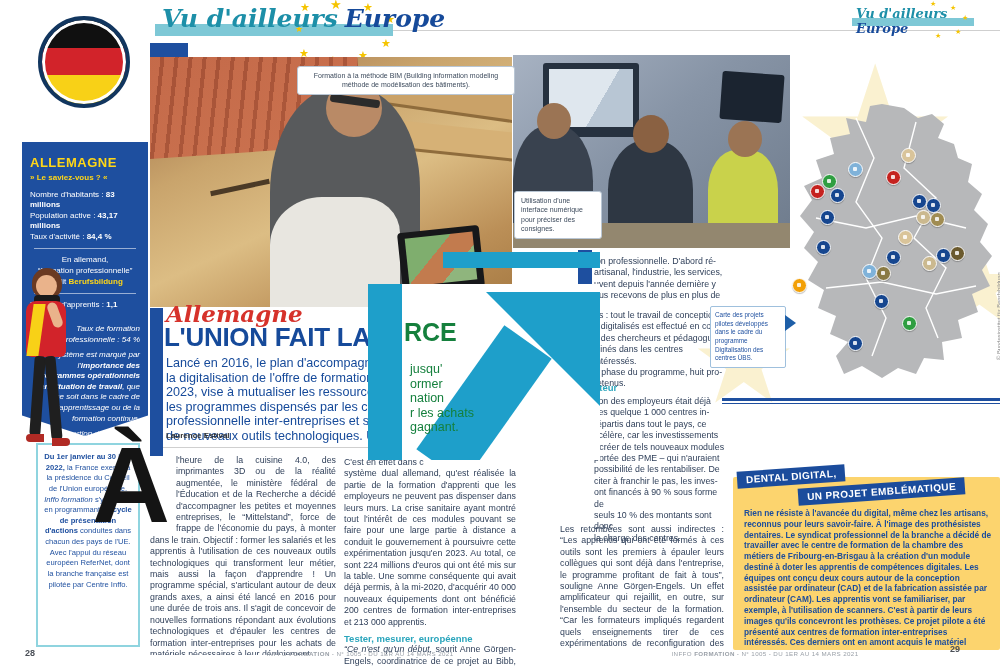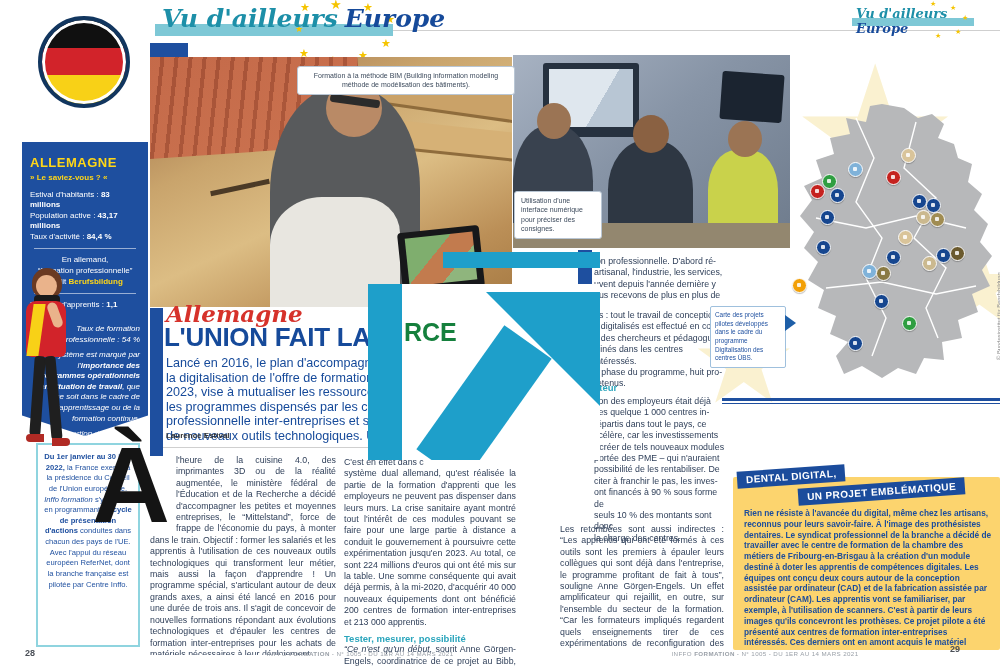--- a/index.html
+++ b/index.html
@@ -101,21 +101,21 @@
   <div class="star" style="left:955px;top:28px;font-size:7px;">★</div>
   <div class="star" style="left:935px;top:32px;font-size:7px;">★</div>
 
   <div id="flag-roundel" class="abs" style="left:38px;top:16px;"></div>
 
   <div id="country-panel" class="abs" style="left:22px;top:142px;width:126px;height:294px;">
     <div class="inner">
       <div class="panel-title">ALLEMAGNE</div>
       <div class="panel-sub">» Le saviez-vous ? «</div>
       <div style="margin-top:6px;" class="stat">
-        <span>Estival d'habitants : </span><b>83 millions</b>
+        <span>Nombre d'habitants : </span><b>83 millions</b>
       </div>
       <div class="stat">
         <span>Population active : </span><b>43,17 millions</b>
       </div>
       <div class="stat">
         <span>Taux d'activité : </span><b>84,4 %</b>
       </div>
       <div class="panel-divider"></div>
       <div class="c lines"><span class="lines">En allemand,
 “formation professionnelle”
@@ -192,35 +192,40 @@
   <div class="dropcap abs" style="left:92px;top:442px;">À</div>
 
   <div class="bodytxt abs" style="left:150px;top:455px;width:186px;height:200px;overflow:hidden;">
     <span style="float:left;width:26px;height:70px;"></span>
     <span>l'heure de la cuisine 4.0, des imprimantes 3D ou de la réalité augmentée, le ministère fédéral de l'Éducation et de la Recherche a décidé d'accompagner les petites et moyennes entreprises, </span><span>le “Mittelstand”, force de frappe de l'économie du pays, à monter dans le train. Objectif : former les salariés et les apprentis à l'utilisation de ces nouveaux outils technologiques qui transforment leur métier, mais aussi la façon d'apprendre ! Un programme spécial, s'articulant autour de deux grands axes, a ainsi été lancé en 2016 pour une durée de trois ans. Il s'agit de concevoir de nouvelles formations répondant aux évolutions technologiques et d'épauler les centres de formation inter-entreprises pour les achats de matériels nécessaires à leur déploiement.</span>
   </div>
 
   <div class="abs" style="left:344px;top:457px;width:172px;height:200px;z-index:2;">
     <div class="frag" style="white-space:nowrap;">C'est en effet dans c</div>
     <div class="bodytxt" style="position:static;">système dual allemand, qu'est réalisée la partie de la formation d'apprenti que les employeurs ne peuvent pas dispenser dans leurs murs. La crise sanitaire ayant montré tout l'intérêt de ces modules pouvant se faire pour une large partie à distance a conduit le gouvernement à poursuivre cette expérimentation jusqu'en 2023. Au total, ce sont 224 millions d'euros qui ont été mis sur la table. Une somme conséquente qui avait déjà permis, à la mi-2020, d'acquérir 40 000 nouveaux équipements dont ont bénéficié 200 centres de formation inter-entreprises et 213 000 apprentis.</div>
-    <div class="subhead" style="margin-top:5px;">Tester, mesurer, possibilité</div>
+    <div class="subhead" style="margin-top:5px;">Tester, mesurer, européenne</div>
     <div class="bodytxt" style="position:static;">
       <i>“Ce n'est qu'un début,</i><span> sourit Anne Görgen-Engels, coordinatrice de ce projet au Bibb, l'Institut fédéral</span>
     </div>
   </div>
 
   <div class="abs" style="left:443px;top:252px;width:157px;height:16px;background:#1e9fca;z-index:5;"></div>
   <div id="arrow-box" class="abs" style="left:368px;top:284px;width:232px;height:176px;">
     <svg width="232" height="176" viewBox="0 0 232 176">
       <rect x="0" y="0" width="34" height="176" fill="#1e9fca"></rect>
       <polygon points="118,8 232,8 232,122" fill="#1e9fca"></polygon>
       <line x1="72" y1="182" x2="160" y2="58" stroke="#1e9fca" stroke-width="58"></line>
     </svg>
   </div>
   <div class="overlay-frag abs" style="left:404px;top:318px;font-size:25px;font-weight:800;">RCE</div>
+  <div class="overlay-frag abs lines" style="left:410px;top:362px;font-size:12.5px;line-height:14.6px;">jusqu'
+ormer
+nation
+r les achats
+gagnant.</div>
 
   <div class="photo abs" style="left:513px;top:55px;width:277px;height:193px;background:linear-gradient(140deg,#a7b2c2 0%,#8794a6 45%,#6e7b8c 100%);">
     <div class="shape" style="left:30px;top:8px;width:96px;height:74px;background:#26313f;border-radius:3px;"></div>
     <div class="shape" style="left:36px;top:14px;width:84px;height:58px;background:linear-gradient(120deg,#dfe7ee 0 60%,#b8c6d4 60%);"></div>
     <div class="shape" style="left:0px;top:70px;width:80px;height:125px;background:#39424f;border-radius:45% 45% 0 0;"></div>
     <div class="shape" style="left:24px;top:48px;width:34px;height:36px;background:#9b7454;border-radius:50%;"></div>
     <div class="shape" style="left:95px;top:85px;width:85px;height:110px;background:#2e3743;border-radius:45% 45% 0 0;"></div>
     <div class="shape" style="left:120px;top:60px;width:36px;height:38px;background:#8a6142;border-radius:50%;"></div>
     <div class="shape" style="left:195px;top:95px;width:70px;height:100px;background:#c9d24b;border-radius:40% 40% 0 0;"></div>
     <div class="shape" style="left:215px;top:66px;width:34px;height:36px;background:#9b7454;border-radius:50%;"></div>

